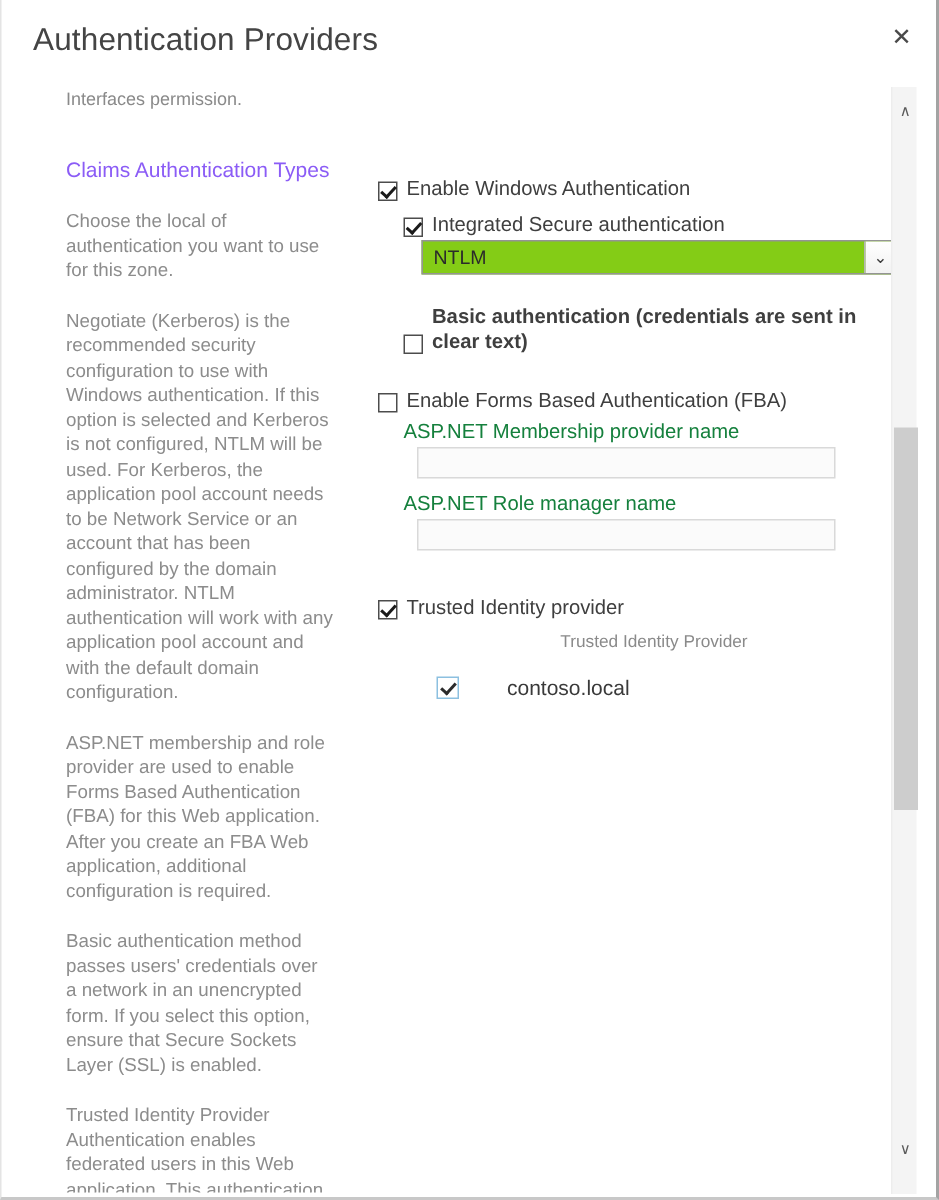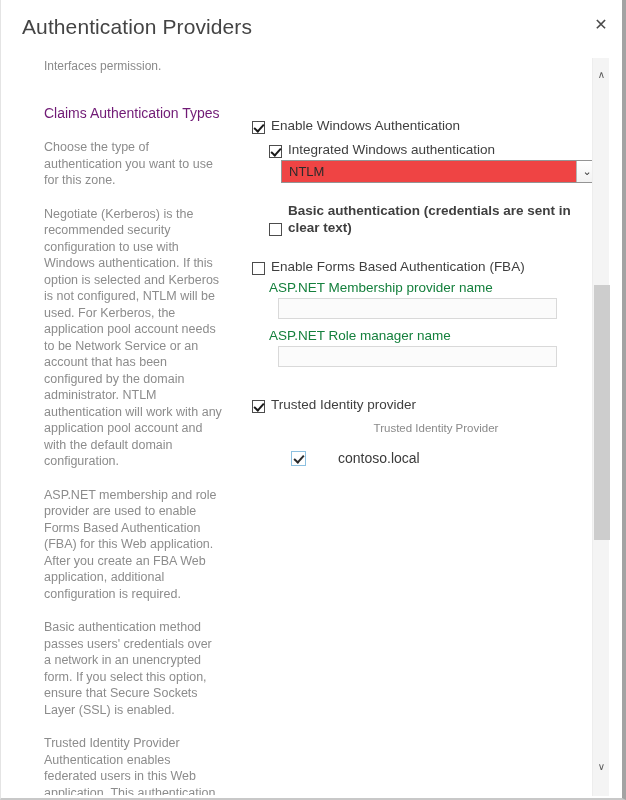--- a/index.html
+++ b/index.html
@@ -17,21 +17,21 @@
     color: #444444;
   }
 
   
   .dialog {
     position: relative;
     width: 626px;
     height: 800px;
     background: #ffffff;
     border-left: 1px solid #e4e4e4;
-    border-right: 4px solid #a3a3a3;
+    border-right: 2px solid #a3a3a3;
     border-bottom: 2px solid #c8c8c8;
     overflow: hidden;
   }
 
   
   .titlebar {
     position: absolute;
     left: 0; top: 0;
     width: 626px;
     height: 55px;
@@ -87,21 +87,21 @@
   }
   .intro-line {
     font-size: 12px;
     color: #8a8a8a;
     line-height: 16px;
     margin: 0 0 0 0;
     padding-top: 3px;
   }
   .section-heading {
     font-size: 14px;
-    color: #701a75;
+    color: #8b5cf6;
     margin: 30px 0 0 0;
     font-weight: normal;
     line-height: 18px;
   }
   .desc-para {
     font-size: 12.5px;
     color: #8c8c8c;
     line-height: 16.5px;
     margin: 17px 0 0 0;
   }
@@ -174,21 +174,21 @@
   .row-win-auth { position: absolute; left: 2px; top: 62px; }
   .row-integrated { position: absolute; left: 19px; top: 86px; }
 
   .select-box {
     position: absolute;
     left: 31px;
     top: 105px;
     width: 317px;
     height: 23px;
     border: 1px solid #949494;
-    background: #ef4444;
+    background: #84cc16;
     display: flex;
     align-items: center;
     cursor: pointer;
   }
   .select-value {
     flex: 1;
     font-size: 13px;
     color: #2b2b2b;
     padding-left: 7px;
     line-height: 21px;
@@ -311,38 +311,38 @@
     <button class="close-button">
       <span class="glyph">✕</span>
     </button>
   </div>
 
   <div class="content">
 
     <div class="left-col">
       <p class="intro-line">Interfaces permission.</p>
       <div class="section-heading">Claims Authentication Types</div>
-      <p class="desc-para">Choose the type of authentication you want to use for this zone.</p>
+      <p class="desc-para">Choose the local of authentication you want to use for this zone.</p>
       <p class="desc-para">Negotiate (Kerberos) is the recommended security configuration to use with Windows authentication. If this option is selected and Kerberos is not configured, NTLM will be used. For Kerberos, the application pool account needs to be Network Service or an account that has been configured by the domain administrator. NTLM authentication will work with any application pool account and with the default domain configuration.</p>
       <p class="desc-para">ASP.NET membership and role provider are used to enable Forms Based Authentication (FBA) for this Web application. After you create an FBA Web application, additional configuration is required.</p>
       <p class="desc-para">Basic authentication method passes users' credentials over a network in an unencrypted form. If you select this option, ensure that Secure Sockets Layer (SSL) is enabled.</p>
       <p class="desc-para">Trusted Identity Provider Authentication enables federated users in this Web application. This authentication is Claims token based and the user is redirected to a login form for authentication.</p>
 
     </div>
 
     <div class="right-col">
 
       <div class="field-row row-win-auth">
         <span class="cb checked"></span>
         <span class="cb-label">Enable Windows Authentication</span>
       </div>
 
       <div class="field-row row-integrated">
         <span class="cb checked"></span>
-        <span class="cb-label">Integrated Windows authentication</span>
+        <span class="cb-label">Integrated Secure authentication</span>
       </div>
 
       <div class="select-box">
         <span class="select-value">NTLM</span>
         <span class="select-arrow">⌄</span>
       </div>
 
       <div class="field-row row-basic">
         <span class="cb"></span>
         <span class="cb-label">Basic authentication (credentials are sent in clear text)</span>

